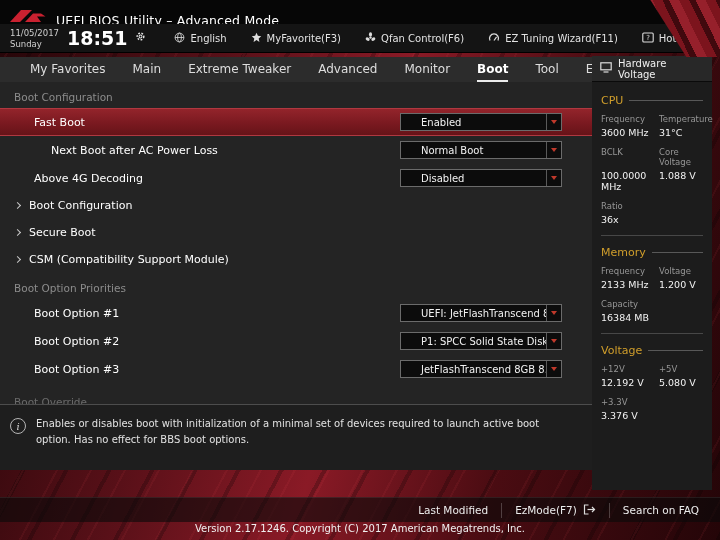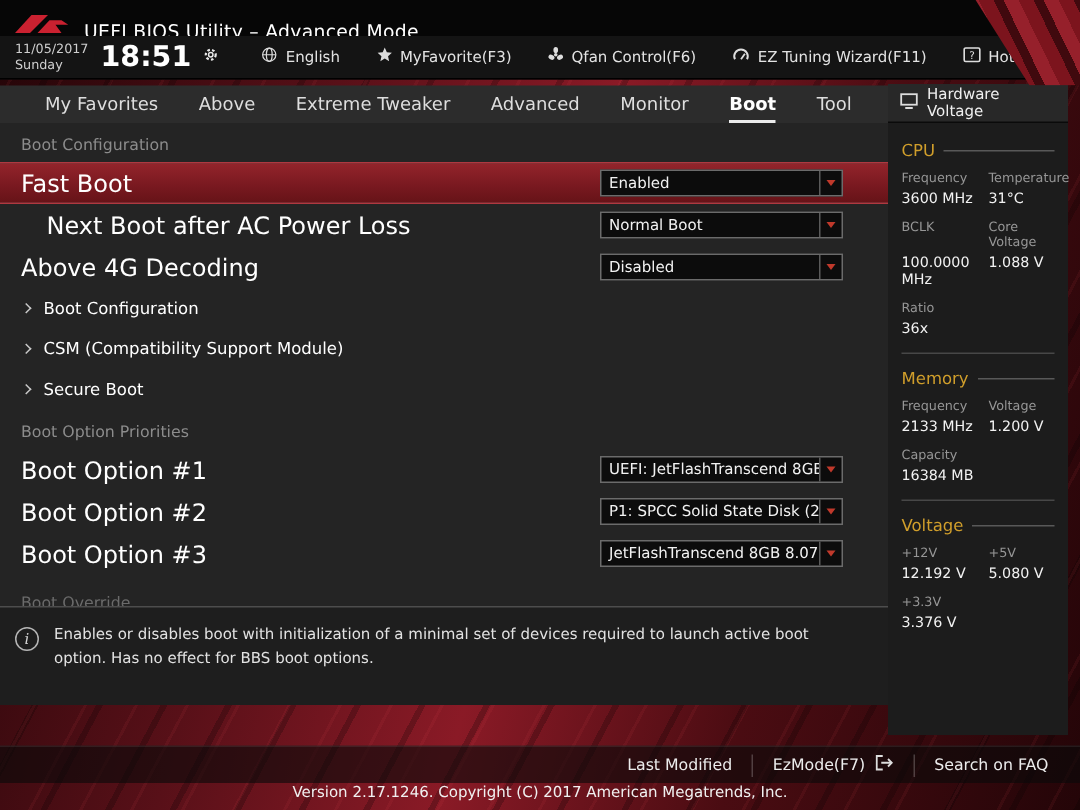--- a/index.html
+++ b/index.html
@@ -38,28 +38,28 @@
   .tab { color:#dedede; font-size:12px; display:flex; align-items:center; border-bottom:2px solid transparent; cursor:pointer; white-space:nowrap; }
   .tab.active { color:#fff; font-weight:bold; border-bottom-color:#ececec; }
 
   
   .main { position:absolute; top:82px; left:0; width:592px; height:388px; background:#242424; z-index:3; }
   .rows { height:322px; overflow:hidden; }
   .section-label { color:#8c8c8c; font-size:10.5px; margin:9px 0 5px; padding-left:14px; }
   .section-label.fade { color:#6b6b6b; margin-top:13px; }
 
   .row { height:28px; display:flex; align-items:center; padding:0 30px 0 14px; }
-  .row .rlabel { flex:1; color:#fff; font-size:16px; white-space:nowrap; }
+  .row .rlabel { flex:1; color:#fff; font-size:11px; white-space:nowrap;margin-left:20px; }
   .row.indent .rlabel { padding-left:17px; }
   .row.highlight { background:linear-gradient(180deg,#93242b 0%,#7a1920 55%,#661318 100%);
     border-top:1px solid #b03840; border-bottom:1px solid #b03840; }
 
   .dropdown { width:162px; height:18px; background:#0c0c0c; border:1px solid #6b6b6b;
     display:flex; align-items:center; cursor:pointer; }
-  .dropdown .dval { flex:1; color:#f2f2f2; font-size:10px; padding:0 5px; white-space:nowrap; overflow:hidden; }
+  .dropdown .dval { flex:1; color:#f2f2f2; font-size:10px; padding:0 20px; white-space:nowrap; overflow:hidden; }
   .caret-box { width:15px; height:100%; border-left:1px solid #5a5a5a; display:flex; align-items:center; justify-content:center; }
   .caret { width:0; height:0; border-left:3.5px solid transparent; border-right:3.5px solid transparent; border-top:4.5px solid #c0392b; }
 
   .linkrow { height:27px; display:flex; align-items:center; gap:9px; padding-left:15px; color:#fff; font-size:11px; cursor:pointer; }
   .linkrow:first-of-type { margin-top:5px; }
   .chev { width:5px; height:5px; border-top:1.5px solid #c9c9c9; border-right:1.5px solid #c9c9c9; transform:rotate(45deg); flex:0 0 auto; }
 
   
   .help { height:66px; border-top:1px solid #4d4d4d; background:#1e1e1e; position:relative; padding:11px 24px 0 36px; }
   .info-icon { position:absolute; left:10px; top:13px; width:16px; height:16px; border:1px solid #b5b5b5; border-radius:50%;
@@ -162,21 +162,21 @@
         </span>
         <span>Hot Keys</span>
       </div>
     </div>
   </div>
 
   <div class="corner-decor"></div>
 
   <div class="nav">
     <div class="tab">My Favorites</div>
-    <div class="tab">Above</div>
+    <div class="tab">Main</div>
     <div class="tab">Extreme Tweaker</div>
     <div class="tab">Advanced</div>
     <div class="tab">Monitor</div>
     <div class="tab active">Boot</div>
     <div class="tab">Tool</div>
     <div class="tab">Exit</div>
   </div>
 
   <div class="main">
     <div class="rows">
@@ -211,25 +211,25 @@
             </span>
         </div>
       </div>
 
       <div class="linkrow">
         <span class="chev"></span>
         <span>Boot Configuration</span>
       </div>
       <div class="linkrow">
         <span class="chev"></span>
-        <span>CSM (Compatibility Support Module)</span>
+        <span>Secure Boot</span>
       </div>
       <div class="linkrow">
         <span class="chev"></span>
-        <span>Secure Boot</span>
+        <span>CSM (Compatibility Support Module)</span>
       </div>
 
       <div class="section-label">Boot Option Priorities</div>
 
       <div class="row">
         <span class="rlabel">Boot Option #1</span>
         <div class="dropdown">
           <span class="dval">UEFI: JetFlashTranscend 8GB 8.0</span>
           <span class="caret-box">
               <span class="caret"></span>

